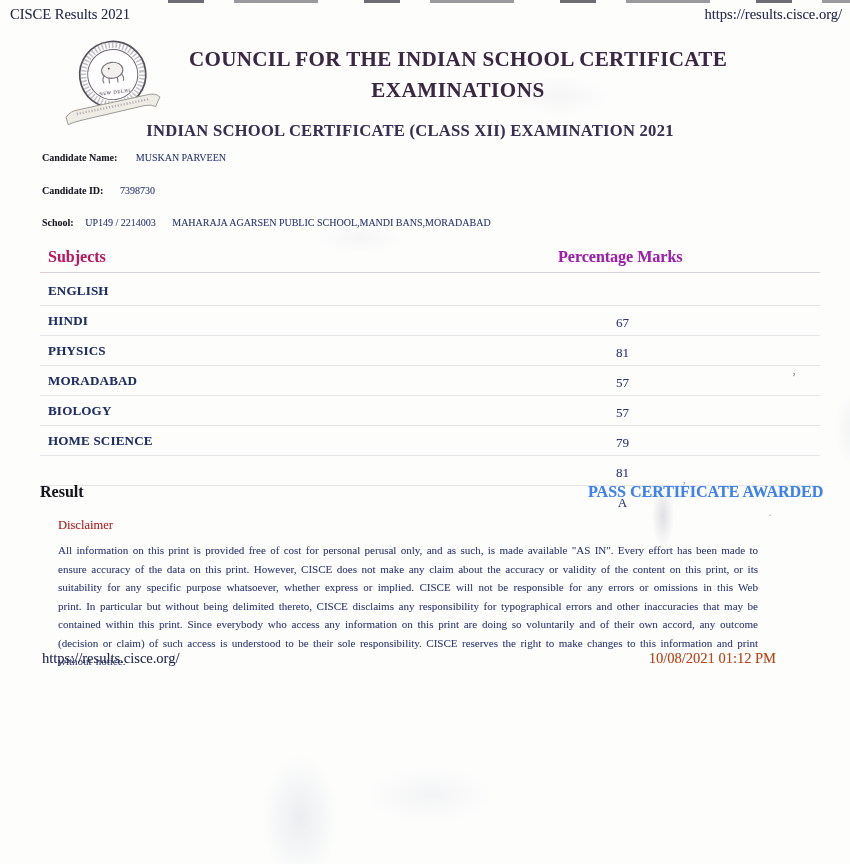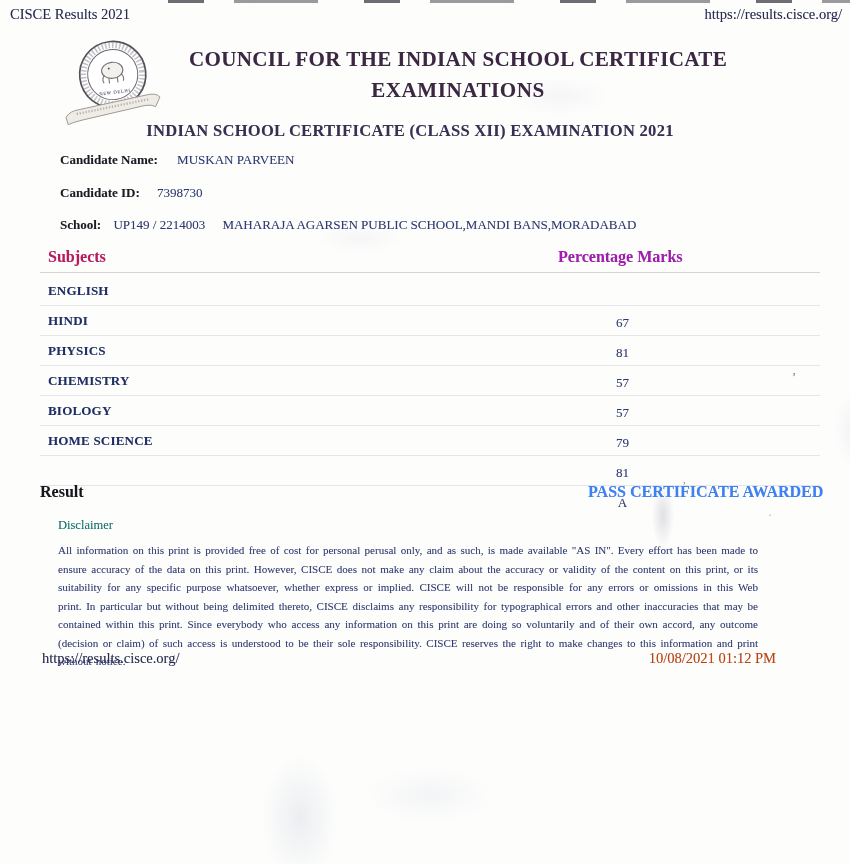--- a/index.html
+++ b/index.html
@@ -38,21 +38,21 @@
   
   .logo { position:absolute; top:34px; left:58px; width:110px; height:96px; }
   .org1 { position:absolute; top:47px; left:66px; width:784px; text-align:center;
           font-size:21px; font-weight:bold; letter-spacing:0.4px; color:#3b2742; }
   .org2 { position:absolute; top:78px; left:66px; width:784px; text-align:center;
           font-size:21px; font-weight:bold; letter-spacing:0.6px; color:#3b2742; }
   .exam { position:absolute; top:121px; left:0; width:820px; text-align:center;
           font-size:16.5px; font-weight:bold; letter-spacing:0.3px; color:#392f52; }
 
   
-  .field { position:absolute; left:42px; font-size:13px; white-space:nowrap;margin-left:18px; }
+  .field { position:absolute; left:42px; font-size:10px; white-space:nowrap; }
   .f-name   { top:152px; }
   .f-id     { top:185px; }
   .f-school { top:217px; }
   .lbl { font-weight:bold; color:#1b1b22; }
   .val { color:#2c3a75; }
   .gap16 { margin-left:16px; } .gap14 { margin-left:14px; } .gap9 { margin-left:9px; }
 
   
   .th-subj  { position:absolute; top:248px; left:48px;  font-size:16px; font-weight:bold; color:#be185d; }
   .th-marks { position:absolute; top:248px; left:558px; font-size:16px; font-weight:bold; color:#a21caf; }
@@ -63,21 +63,21 @@
           border-bottom:1px solid rgba(178,176,188,0.30); }
   .row .subj { position:absolute; left:8px; top:7px; font-size:13px; font-weight:bold;
                color:#1f2f66; letter-spacing:0.2px; }
   .row .mark { position:absolute; left:515px; top:7px; width:135px; text-align:center;
                font-size:13px; color:#2c3a75;margin-top:32px; }
   .result-lbl { position:absolute; top:483px; left:40px;  font-size:16px; font-weight:bold; color:#15151c; }
   .result-val { position:absolute; top:483px; left:556px; font-size:16px; font-weight:bold;
                 color:#3b82f6; white-space:nowrap;margin-left:32px; }
 
   
-  .disc-h { position:absolute; top:518px; left:58px; font-size:12.5px; color:#0f766e;text-align:right; }
+  .disc-h { position:absolute; top:518px; left:58px; font-size:12.5px; color:#b91c1c;text-align:right; }
   .disc-b { position:absolute; top:541px; left:58px; width:700px;
             font-size:11px; line-height:18.5px; text-align:justify;
             word-spacing:1.4px; color:#303c74; }
 </style>
 </head>
 <body>
 
 <div class="page">
 
   <div class="top-edge"></div>
@@ -131,21 +131,21 @@
     </div>
     <div class="row">
       <span class="subj">HINDI</span>
       <span class="mark">81</span>
     </div>
     <div class="row">
       <span class="subj">PHYSICS</span>
       <span class="mark">57</span>
     </div>
     <div class="row">
-      <span class="subj">CHEMISTRY</span>
+      <span class="subj">MORADABAD</span>
       <span class="mark">57</span>
     </div>
     <div class="row">
       <span class="subj">BIOLOGY</span>
       <span class="mark">79</span>
     </div>
     <div class="row">
       <span class="subj">HOME SCIENCE</span>
       <span class="mark">81</span>
     </div>

